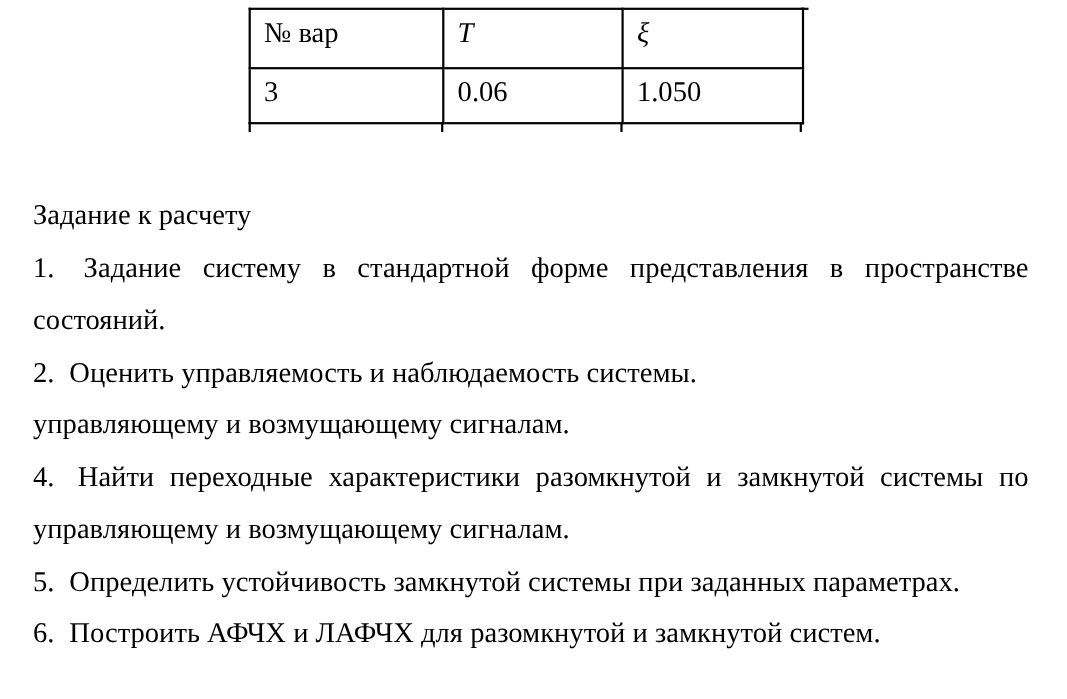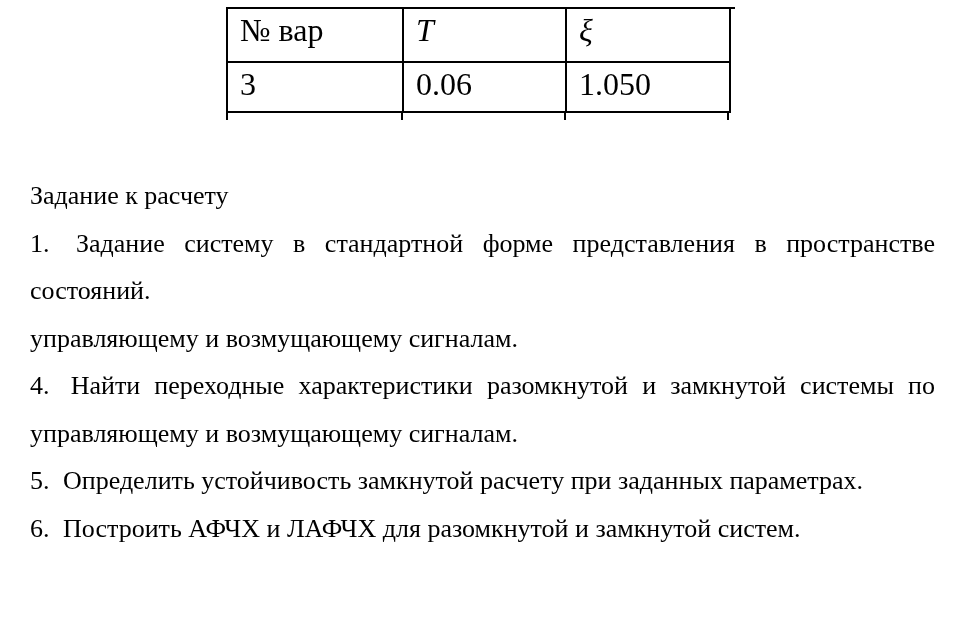--- a/index.html
+++ b/index.html
@@ -22,21 +22,21 @@
     left: 226px;
     top: 7px;
   }
   table.ptable {
     border-collapse: collapse;
     table-layout: fixed;
     width: 503px;
   }
   table.ptable td {
     border: 2px solid #000000;
-    font-size: 32px;
+    font-size: 26px;
     line-height: 30px;
     vertical-align: top;
     padding: 6px 8px 0 12px;
     overflow: hidden;
   }
   table.ptable tr.hdr td { height: 46px; }
   table.ptable tr.val td { height: 42px; }
   .it { font-style: italic; }
 
   
@@ -115,32 +115,35 @@
     <span class="heading">Задание к расчету</span>
   </div>
 
   <div class="line j">
     <span class="num">1.</span> <span>Задание систему в стандартной форме представления в пространстве</span>
   </div>
   <div class="line">
     <span>состояний.</span>
   </div>
 
+  <div class="line">
+    <span class="num">2.</span> <span>Оценить управляемость и наблюдаемость системы.</span>
+  </div>
 
   <div class="line">
     <span>управляющему и возмущающему сигналам.</span>
   </div>
 
   <div class="line j">
     <span class="num">4.</span> <span>Найти переходные характеристики разомкнутой и замкнутой системы по</span>
   </div>
   <div class="line">
     <span>управляющему и возмущающему сигналам.</span>
   </div>
 
   <div class="line">
-    <span class="num">5.</span> <span>Определить устойчивость замкнутой расчету при заданных параметрах.</span>
+    <span class="num">5.</span> <span>Определить устойчивость замкнутой системы при заданных параметрах.</span>
   </div>
 
   <div class="line">
     <span class="num">6.</span> <span>Построить АФЧХ и ЛАФЧХ для разомкнутой и замкнутой систем.</span>
   </div>
 </div>
 
 </body></html>

